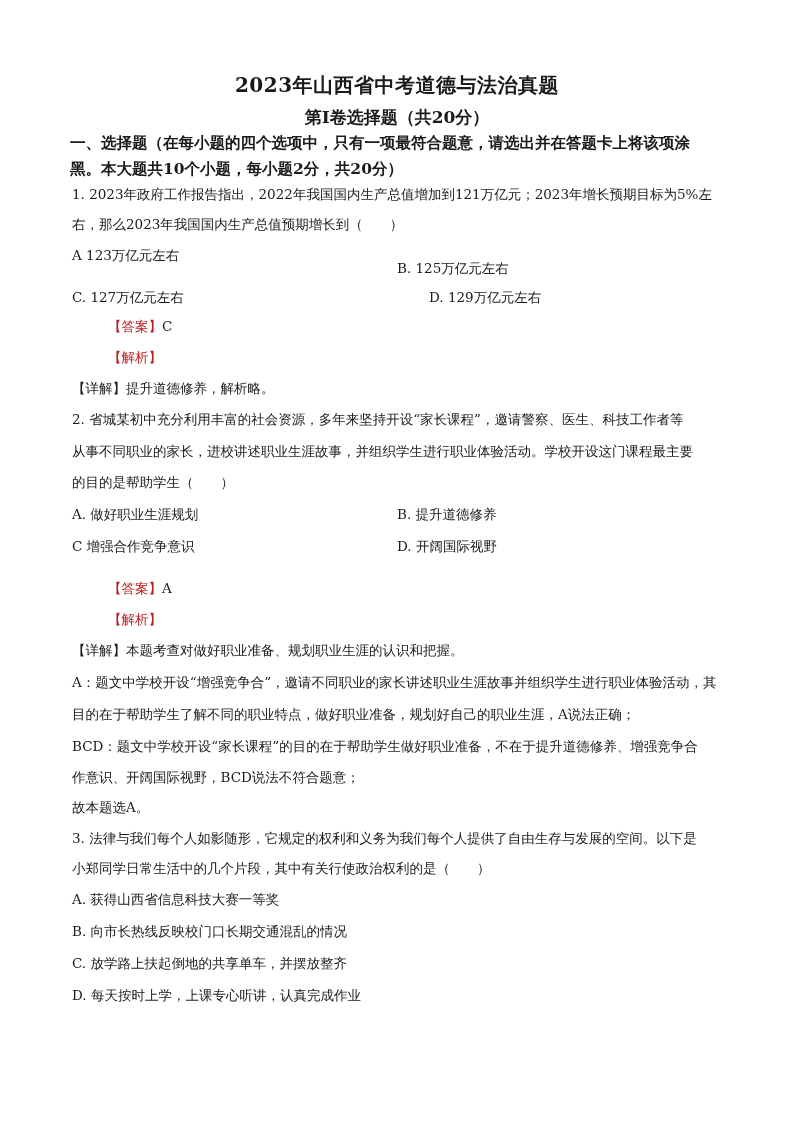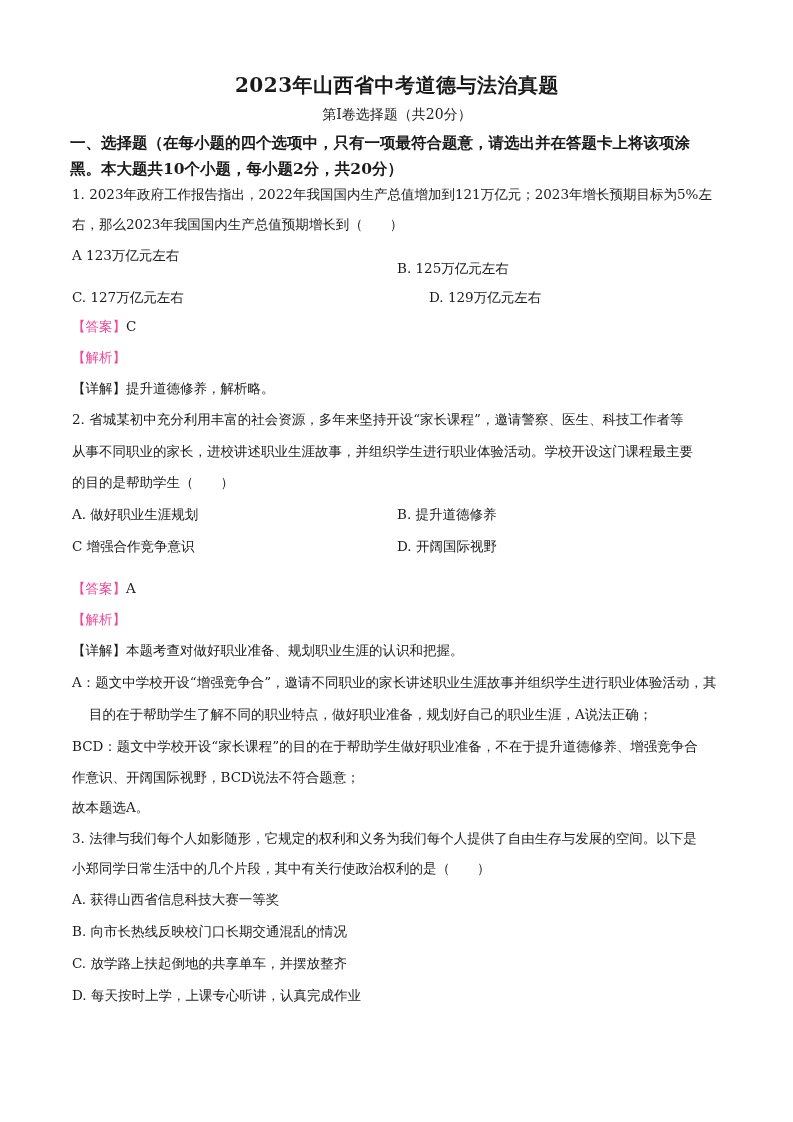--- a/index.html
+++ b/index.html
@@ -30,22 +30,22 @@
       font-size: 20px;
       font-weight: bold;
       letter-spacing: 0.5px;
     }
     .subtitle {
       position: absolute;
       left: 0;
       width: 650px;
       top: 106px;
       text-align: center;
-      font-size: 14px;
-      font-weight: normal;
+      font-size: 17px;
+      font-weight: bold;
     }
     .section-head {
       position: absolute;
       left: -2px;
       top: 130px;
       width: 655px;
       font-size: 15.5px;
       font-weight: bold;
       line-height: 26px;
     }
@@ -53,21 +53,22 @@
       position: absolute;
       left: 0;
       font-size: 13.5px;
       white-space: nowrap;
       line-height: 20px;
     }
     .opt-right {
       left: 325px;
     }
     .label-blue {
-      color: #ec4899;
+      color: #b91c1c;
+      margin-left: 36px;
     }
   </style>
 </head>
 <body>
 
 <div class="page">
 
   <div class="title">2023年山西省中考道德与法治真题</div>
   <div class="subtitle">第Ⅰ卷选择题（共20分）</div>
 
@@ -109,21 +110,21 @@
     <div class="line" style="top:578px;">
       <span class="label-blue">【答案】</span><span>A</span>
     </div>
     <div class="line" style="top:609px;">
       <span class="label-blue">【解析】</span>
     </div>
     <div class="line" style="top:640px;">
       <span>【详解】</span><span>本题考查对做好职业准备、规划职业生涯的认识和把握。</span>
     </div>
     <div class="line" style="top:672px;">A：题文中学校开设“增强竞争合”，邀请不同职业的家长讲述职业生涯故事并组织学生进行职业体验活动，其</div>
-    <div class="line" style="top:704px;margin-left:17px;">目的在于帮助学生了解不同的职业特点，做好职业准备，规划好自己的职业生涯，A说法正确；</div>
+    <div class="line" style="top:704px;">目的在于帮助学生了解不同的职业特点，做好职业准备，规划好自己的职业生涯，A说法正确；</div>
     <div class="line" style="top:736px;">BCD：题文中学校开设“家长课程”的目的在于帮助学生做好职业准备，不在于提升道德修养、增强竞争合</div>
     <div class="line" style="top:767px;">作意识、开阔国际视野，BCD说法不符合题意；</div>
     <div class="line" style="top:797px;">故本题选A。</div>
   </div>
 
   <div>
     <div class="line" style="top:828px;">3. 法律与我们每个人如影随形，它规定的权利和义务为我们每个人提供了自由生存与发展的空间。以下是</div>
     <div class="line" style="top:858px;">小郑同学日常生活中的几个片段，其中有关行使政治权利的是（　　）</div>
     <div class="line" style="top:889px;">A.  获得山西省信息科技大赛一等奖</div>
     <div class="line" style="top:921px;">B.  向市长热线反映校门口长期交通混乱的情况</div>

